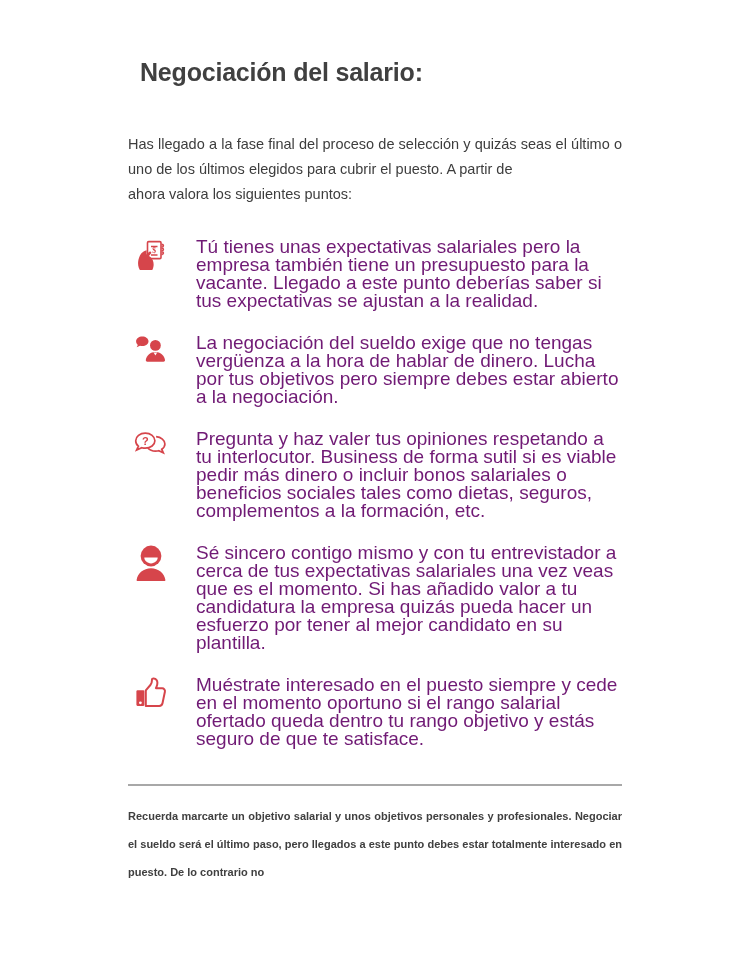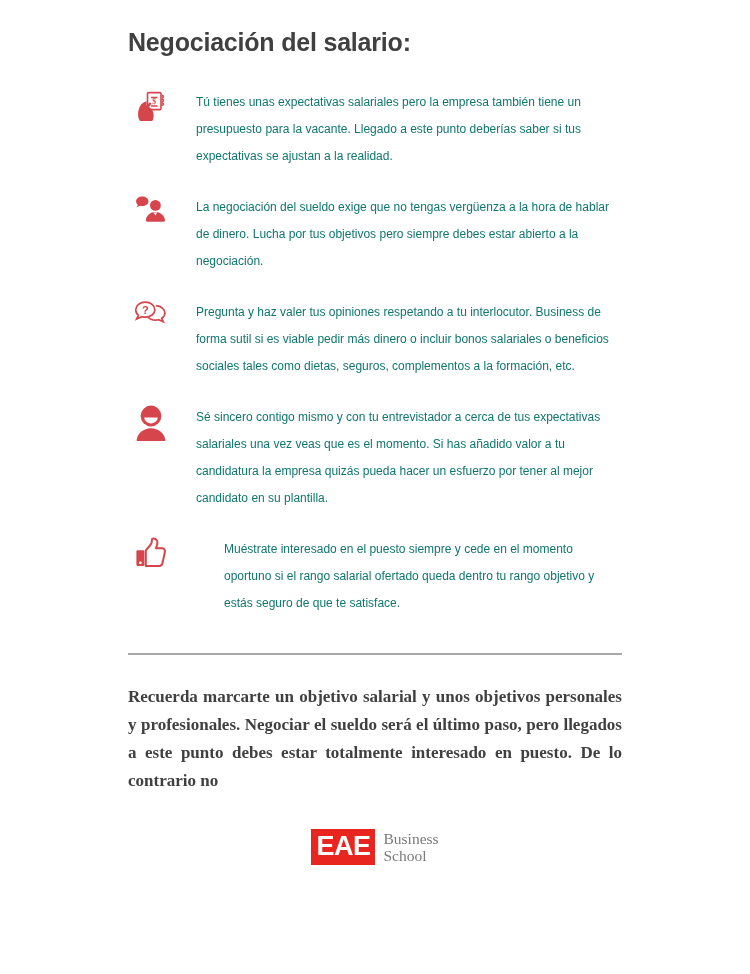--- a/index.html
+++ b/index.html
@@ -24,22 +24,22 @@
   }
   .content {
     position: absolute;
     left: 128px;
     top: 0;
     width: 494px;
   }
 
   
   .page-title {
-    margin: 0;
-    padding-top: 26px;
+    margin: 12px;
+    padding-top: 44px;
     font-size: 25px;
     line-height: 32px;
     font-weight: bold;
     letter-spacing: -0.2px;
     color: #404040;
   }
 
   
   .intro {
     margin: 0;
@@ -60,67 +60,65 @@
     list-style: none;
     padding-top: 30px;
   }
   .tip {
     display: flex;
     align-items: flex-start;
     margin-bottom: 23px;
   }
   .tip:last-child {
     margin-bottom: 0;
-    gap: 28px;
   }
   .tip-icon {
     flex: 0 0 46px;
     width: 46px;
     height: 42px;
     display: flex;
     align-items: flex-start;
     justify-content: center;
     padding-top: 2px;
     box-sizing: border-box;
   }
   .tip-icon svg {
     display: block;
   }
   .tip-text {
     flex: 1 1 auto;
-    font-size: 12px;
-    line-height: 27px;
-    color: #0f766e;
+    font-size: 19px;
+    line-height: 18px;
+    color: #701a75;
     padding-top: 1px;
     padding-left: 22px;
     box-sizing: border-box;
   }
 
   
   .divider {
     height: 0;
     border: 0;
     border-top: 2px solid #a8a8a8;
     margin: 0;
     width: 494px;
   }
   .divider-top {
     margin-top: 36px;
   }
 
   
   .conclusion {
     margin: 0;
-    padding-top: 28px;
-    font-size: 17px;
+    padding-top: 16px;
+    font-size: 11px;
     line-height: 28px;
     font-weight: bold;
     text-align: justify;
     color: #404040;
-    font-family: Liberation Serif, serif;
   }
   .conclusion .last-line {
     display: block;
   }
 
   
   .logo-wrap {
     display: flex;
     justify-content: center;
     align-items: center;
@@ -153,20 +151,24 @@
   }
 </style>
 </head>
 <body>
 
 <div class="page">
   <div class="content">
 
     <h1 class="page-title">Negociación del salario:</h1>
 
+    <p class="intro">
+      <span>Has llegado a la fase final del proceso de selección y quizás seas el último o uno de los últimos elegidos para cubrir el puesto. A partir de</span>
+      <span class="last-line">ahora valora los siguientes puntos:</span>
+    </p>
 
     <ul class="tips">
 
       <li class="tip">
         <span class="tip-icon">
           <svg width="34" height="34" viewBox="0 0 34 34" aria-hidden="true">
             <g fill="none" stroke="#d6454b" stroke-width="1.6">
               <rect x="13.5" y="2.6" width="13.5" height="17" rx="1.2"></rect>
               <path d="M17 7.5h6.5M17 16h6.5"></path>
             </g>
@@ -226,24 +228,15 @@
       </li>
 
     </ul>
 
     <hr class="divider divider-top">
 
     <p class="conclusion">
       <span>Recuerda marcarte un objetivo salarial y unos objetivos personales y profesionales. Negociar el sueldo será el último paso, pero llegados a este punto debes estar totalmente interesado en puesto. De lo contrario no</span>
     </p>
 
-    <div class="logo-wrap">
-      <div class="logo">
-        <span class="logo-mark">EAE</span>
-        <span class="logo-words">
-          <span>Business</span>
-          <span>School</span>
-        </span>
-      </div>
-    </div>
 
   </div>
 </div>
 
 </body></html>

